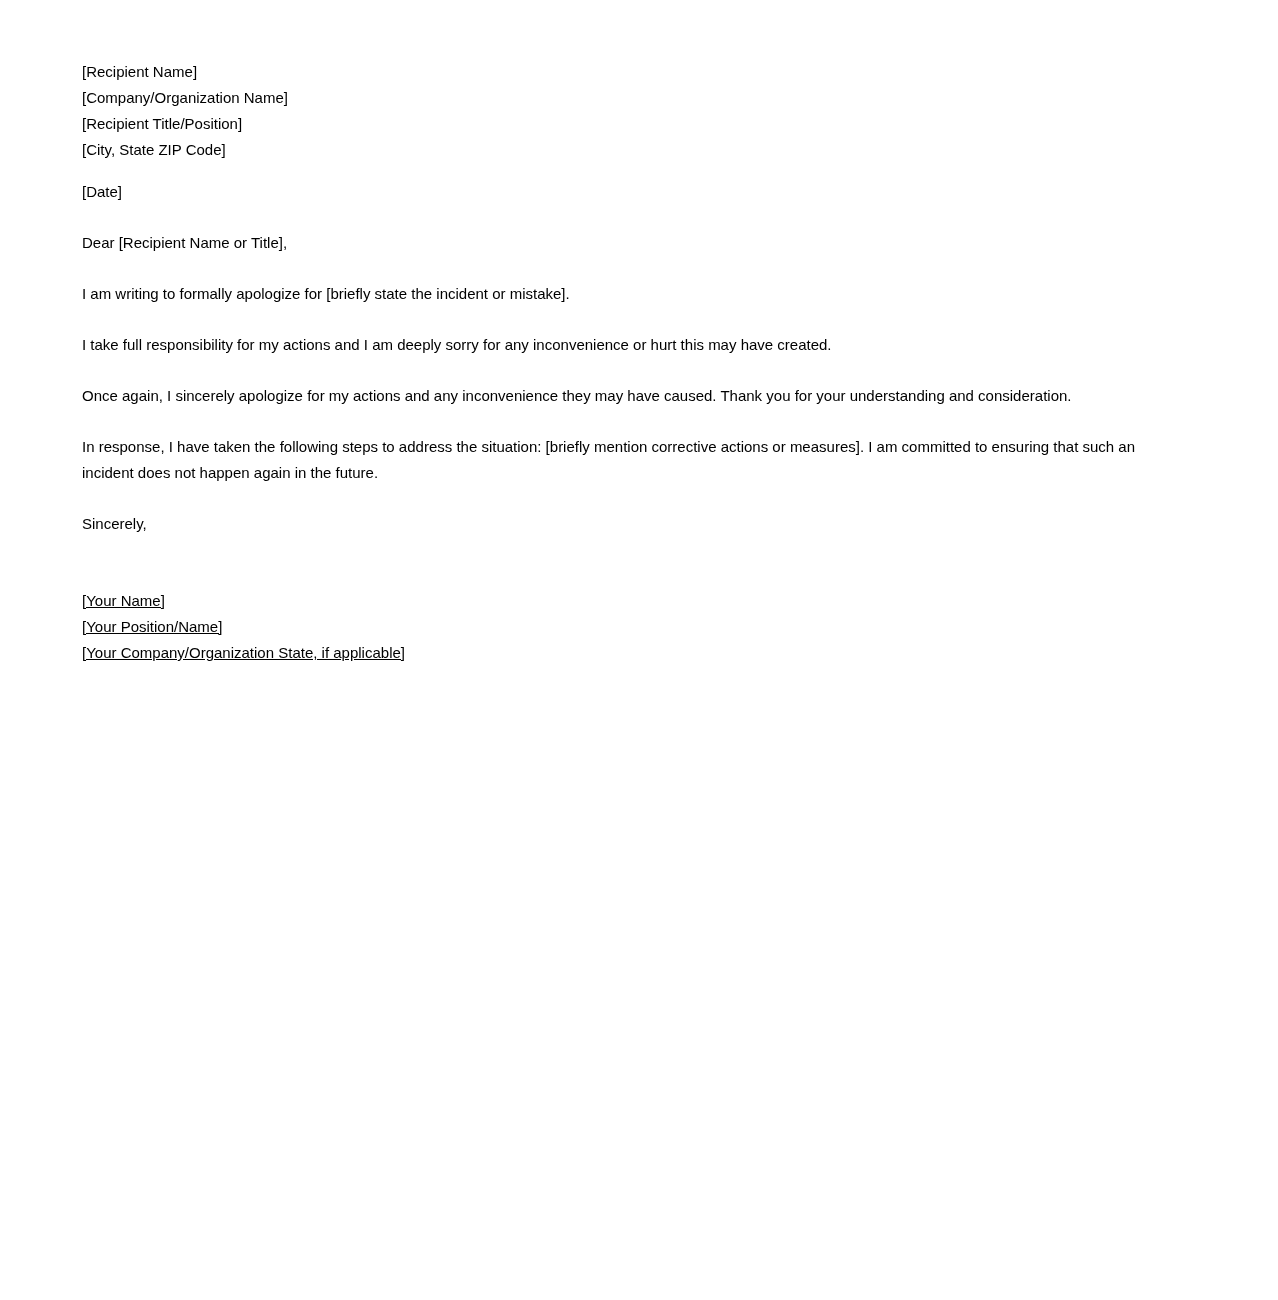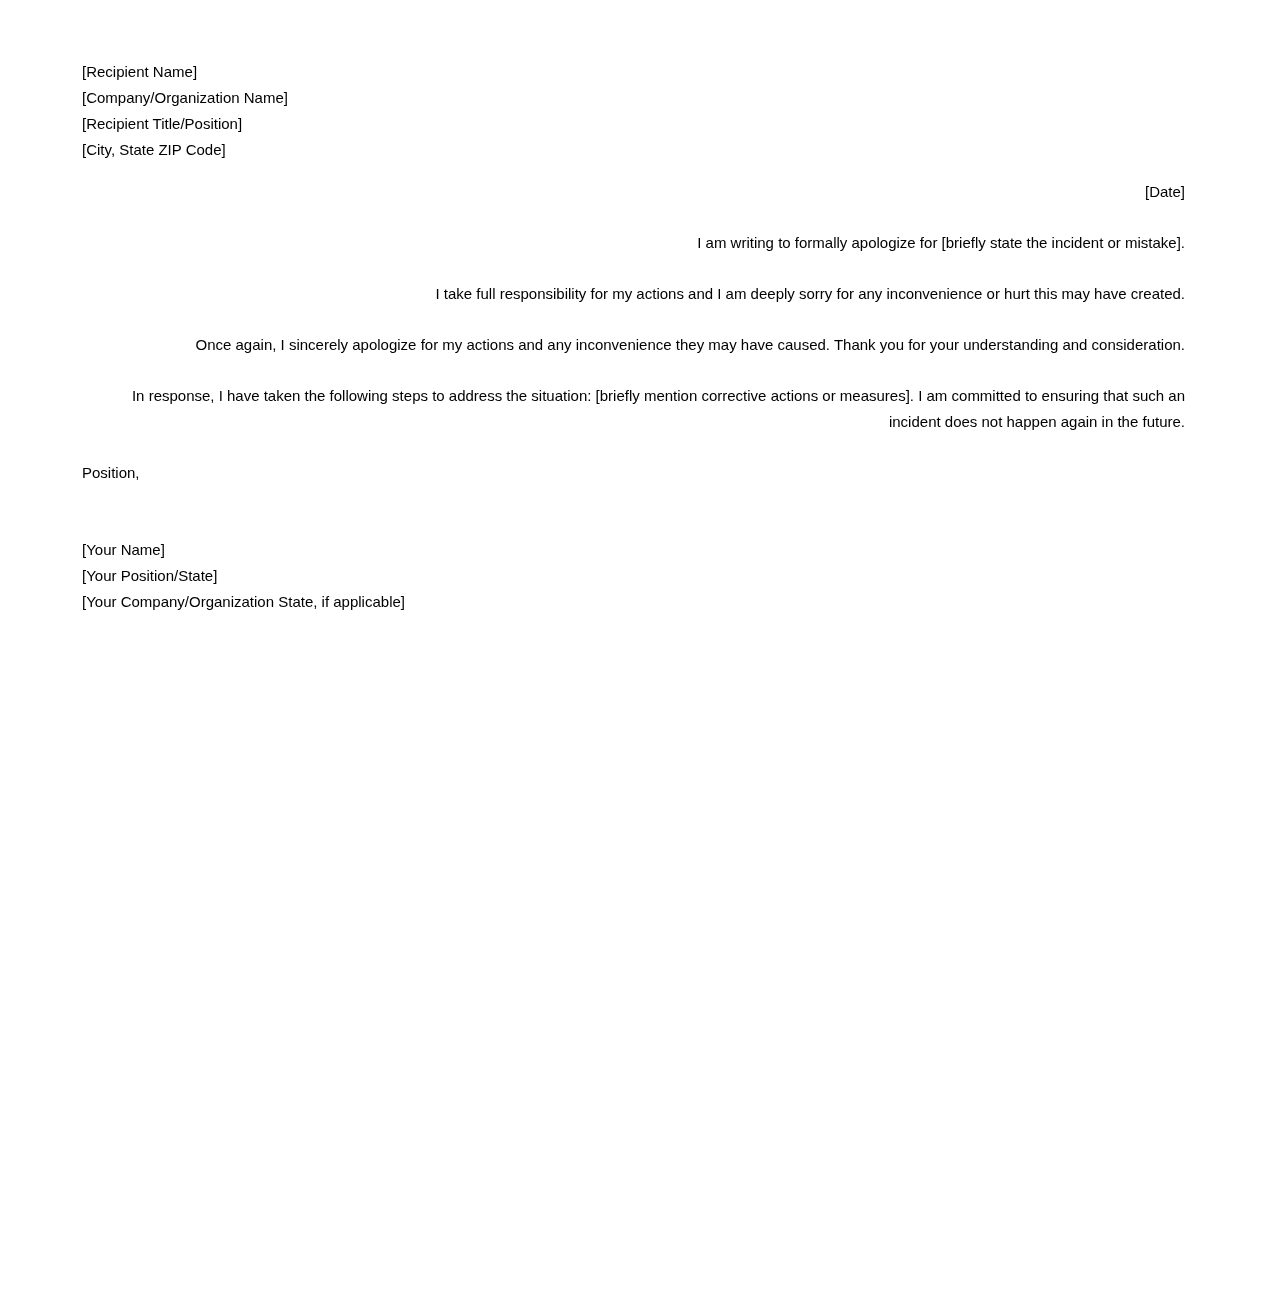--- a/index.html
+++ b/index.html
@@ -12,45 +12,46 @@
     width: 1278px;
     min-height: 1300px;
     background: #ffffff;
     color: #000000;
     font-size: 15px;
     line-height: 26px;
     padding: 59px 93px 0 82px;
   }
   .block { margin: 0 0 16px 0; }
   .block .line { line-height: 26px; }
-  p.para { margin: 0 0 25px 0; text-align: right; }
+  p.para { margin: 0 0 25px 0; }
   p.closing { margin: 0 0 51px 0; }
-  .signature-block { margin: 26px 0 0 0; }
+  .signature-block { margin: 26px 0 0 0; text-decoration: underline; }
 </style>
 </head>
 <body>
 
 <div class="page">
 
   <div class="block">
     <div class="line">[Recipient Name]</div>
     <div class="line">[Company/Organization Name]</div>
     <div class="line">[Recipient Title/Position]</div>
     <div class="line">[City, State ZIP Code]</div>
   </div>
 
   <p class="para">[Date]</p>
 
+  <p class="para">Dear [Recipient Name or Title],</p>
 
   <p class="para">I am writing to formally apologize for [briefly state the incident or mistake].</p>
   <p class="para">I take full responsibility for my actions and I am deeply sorry for any inconvenience or hurt this may have created.</p>
   <p class="para">Once again, I sincerely apologize for my actions and any inconvenience they may have caused. Thank you for your understanding and consideration.</p>
   <p class="para">In response, I have taken the following steps to address the situation: [briefly mention corrective actions or measures]. I am committed to ensuring that such an incident does not happen again in the future.</p>
 
-  <p class="closing">Position,</p>
+  <p class="closing">Sincerely,</p>
 
   <div class="signature-block">
     <div class="line">[Your Name]</div>
-    <div class="line">[Your Position/State]</div>
+    <div class="line">[Your Position/Name]</div>
     <div class="line">[Your Company/Organization State, if applicable]</div>
   </div>
 
 </div>
 
 </body></html>

